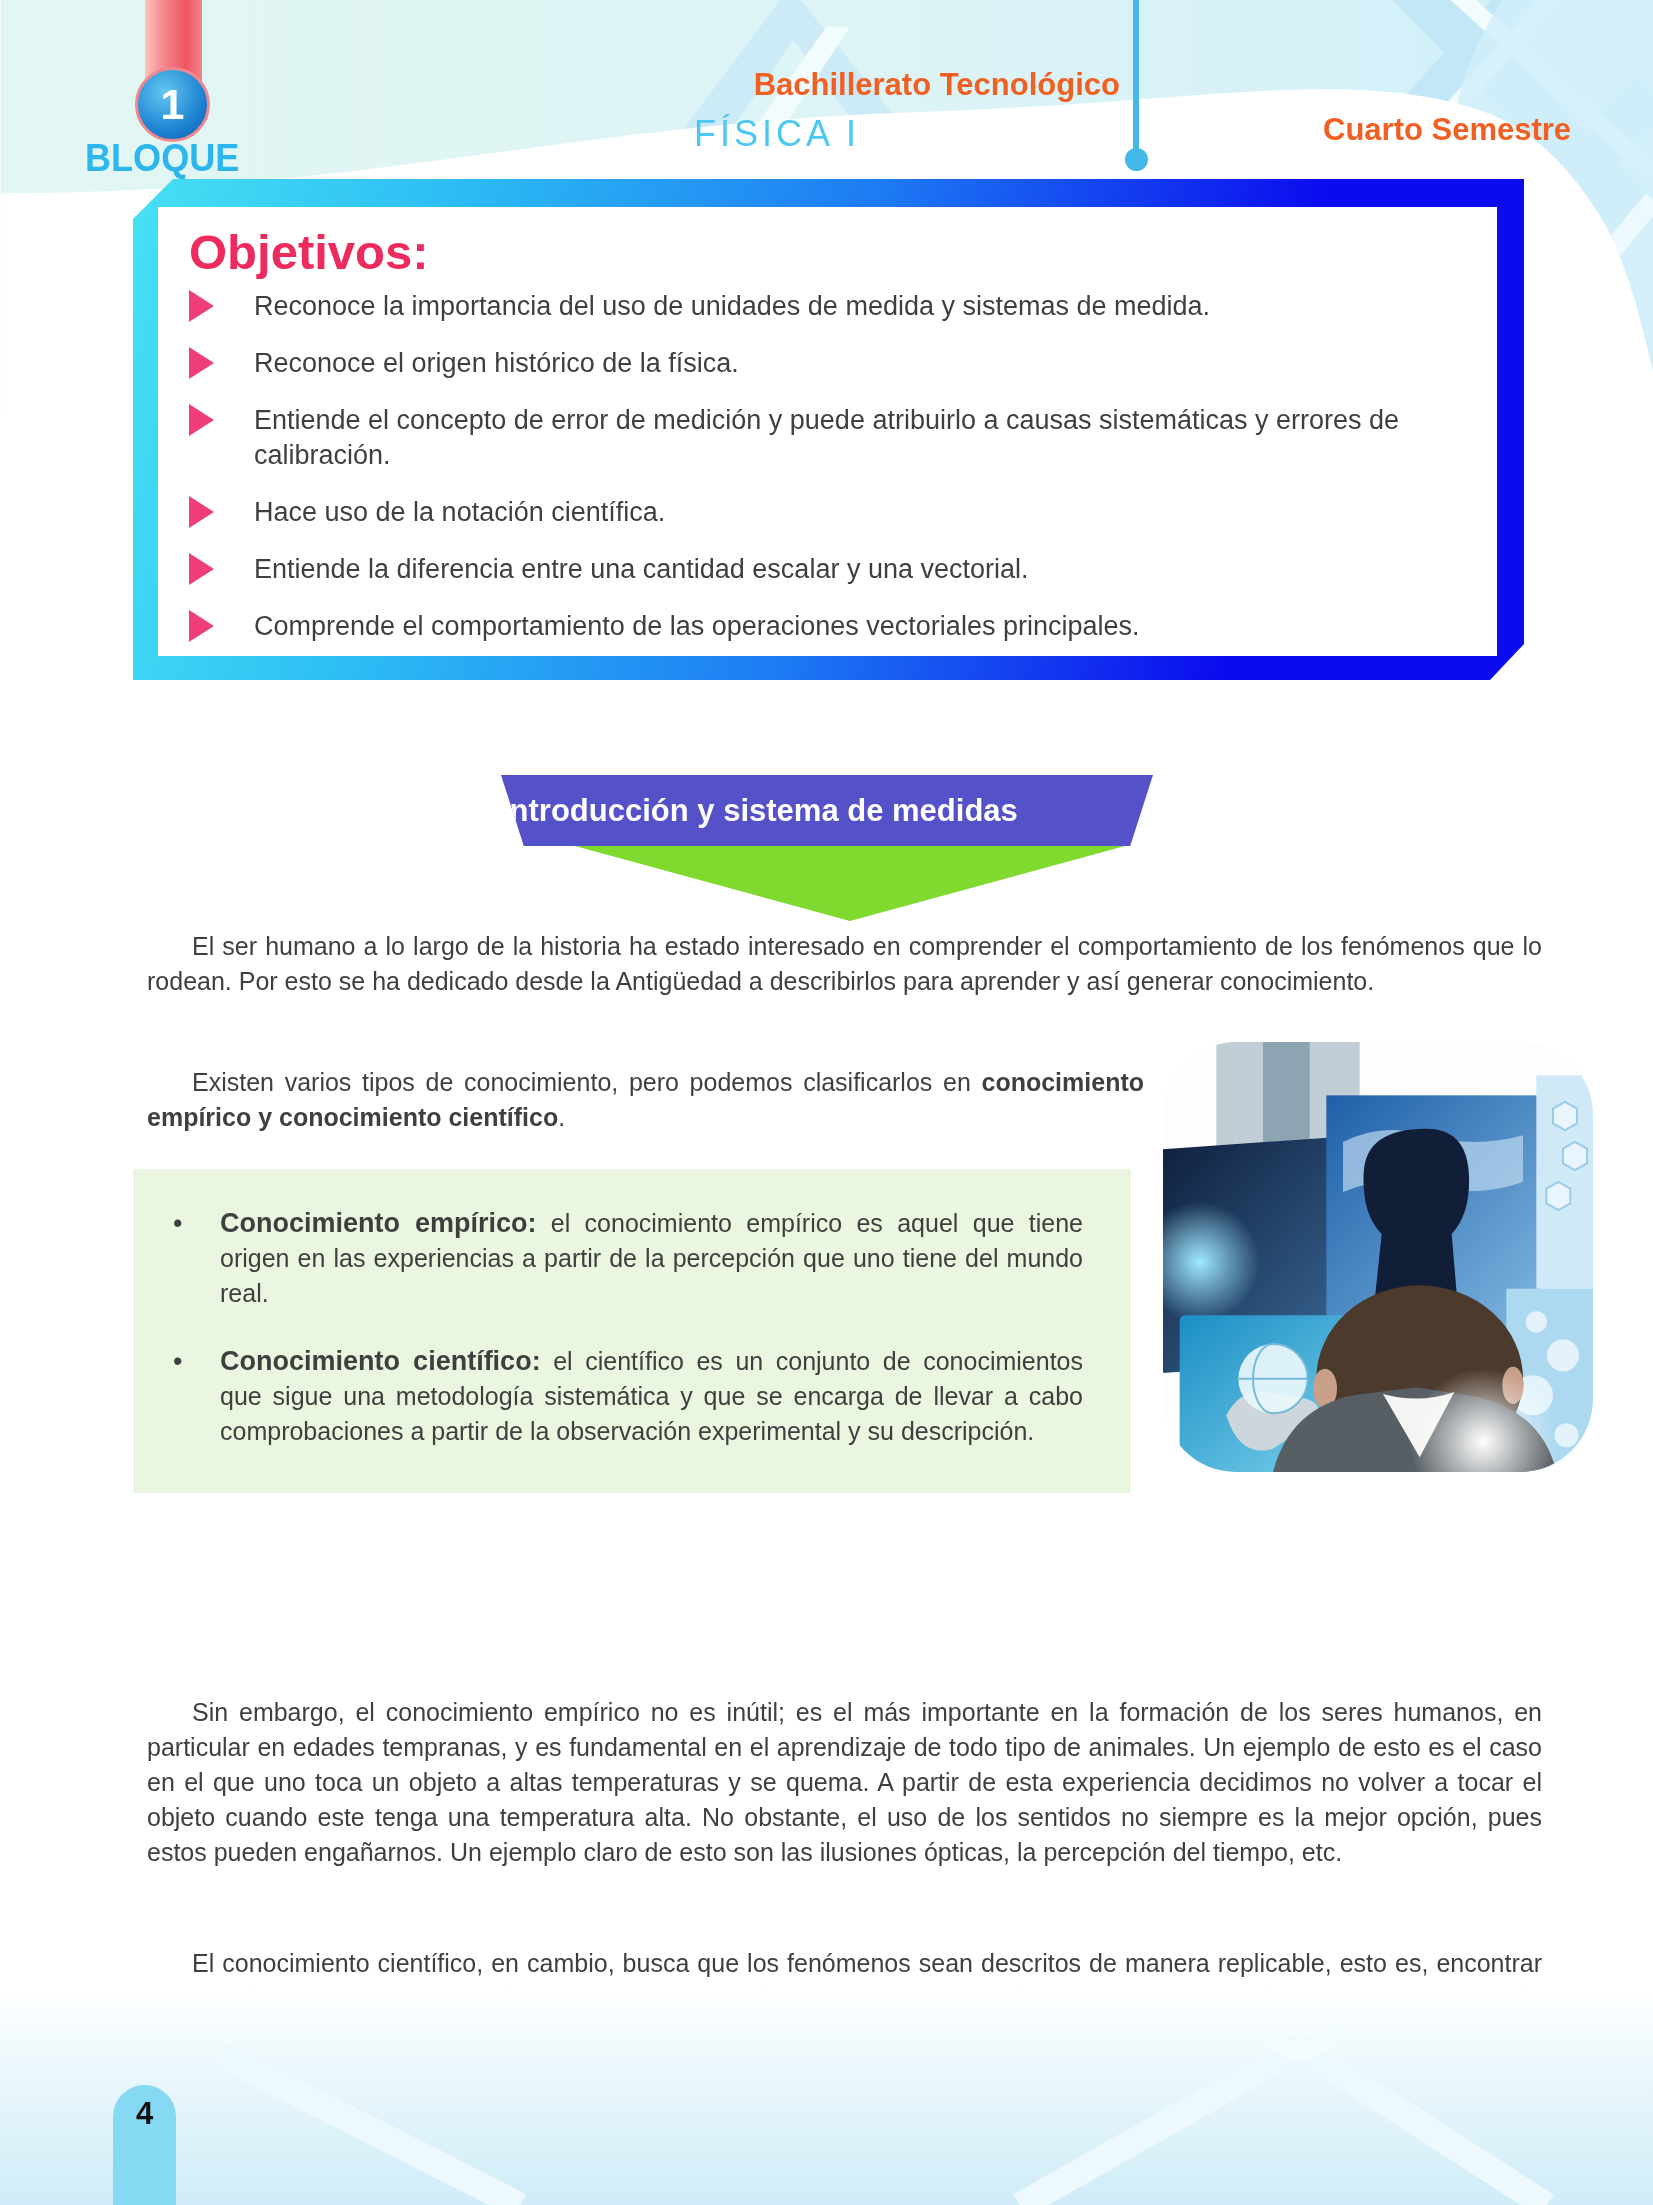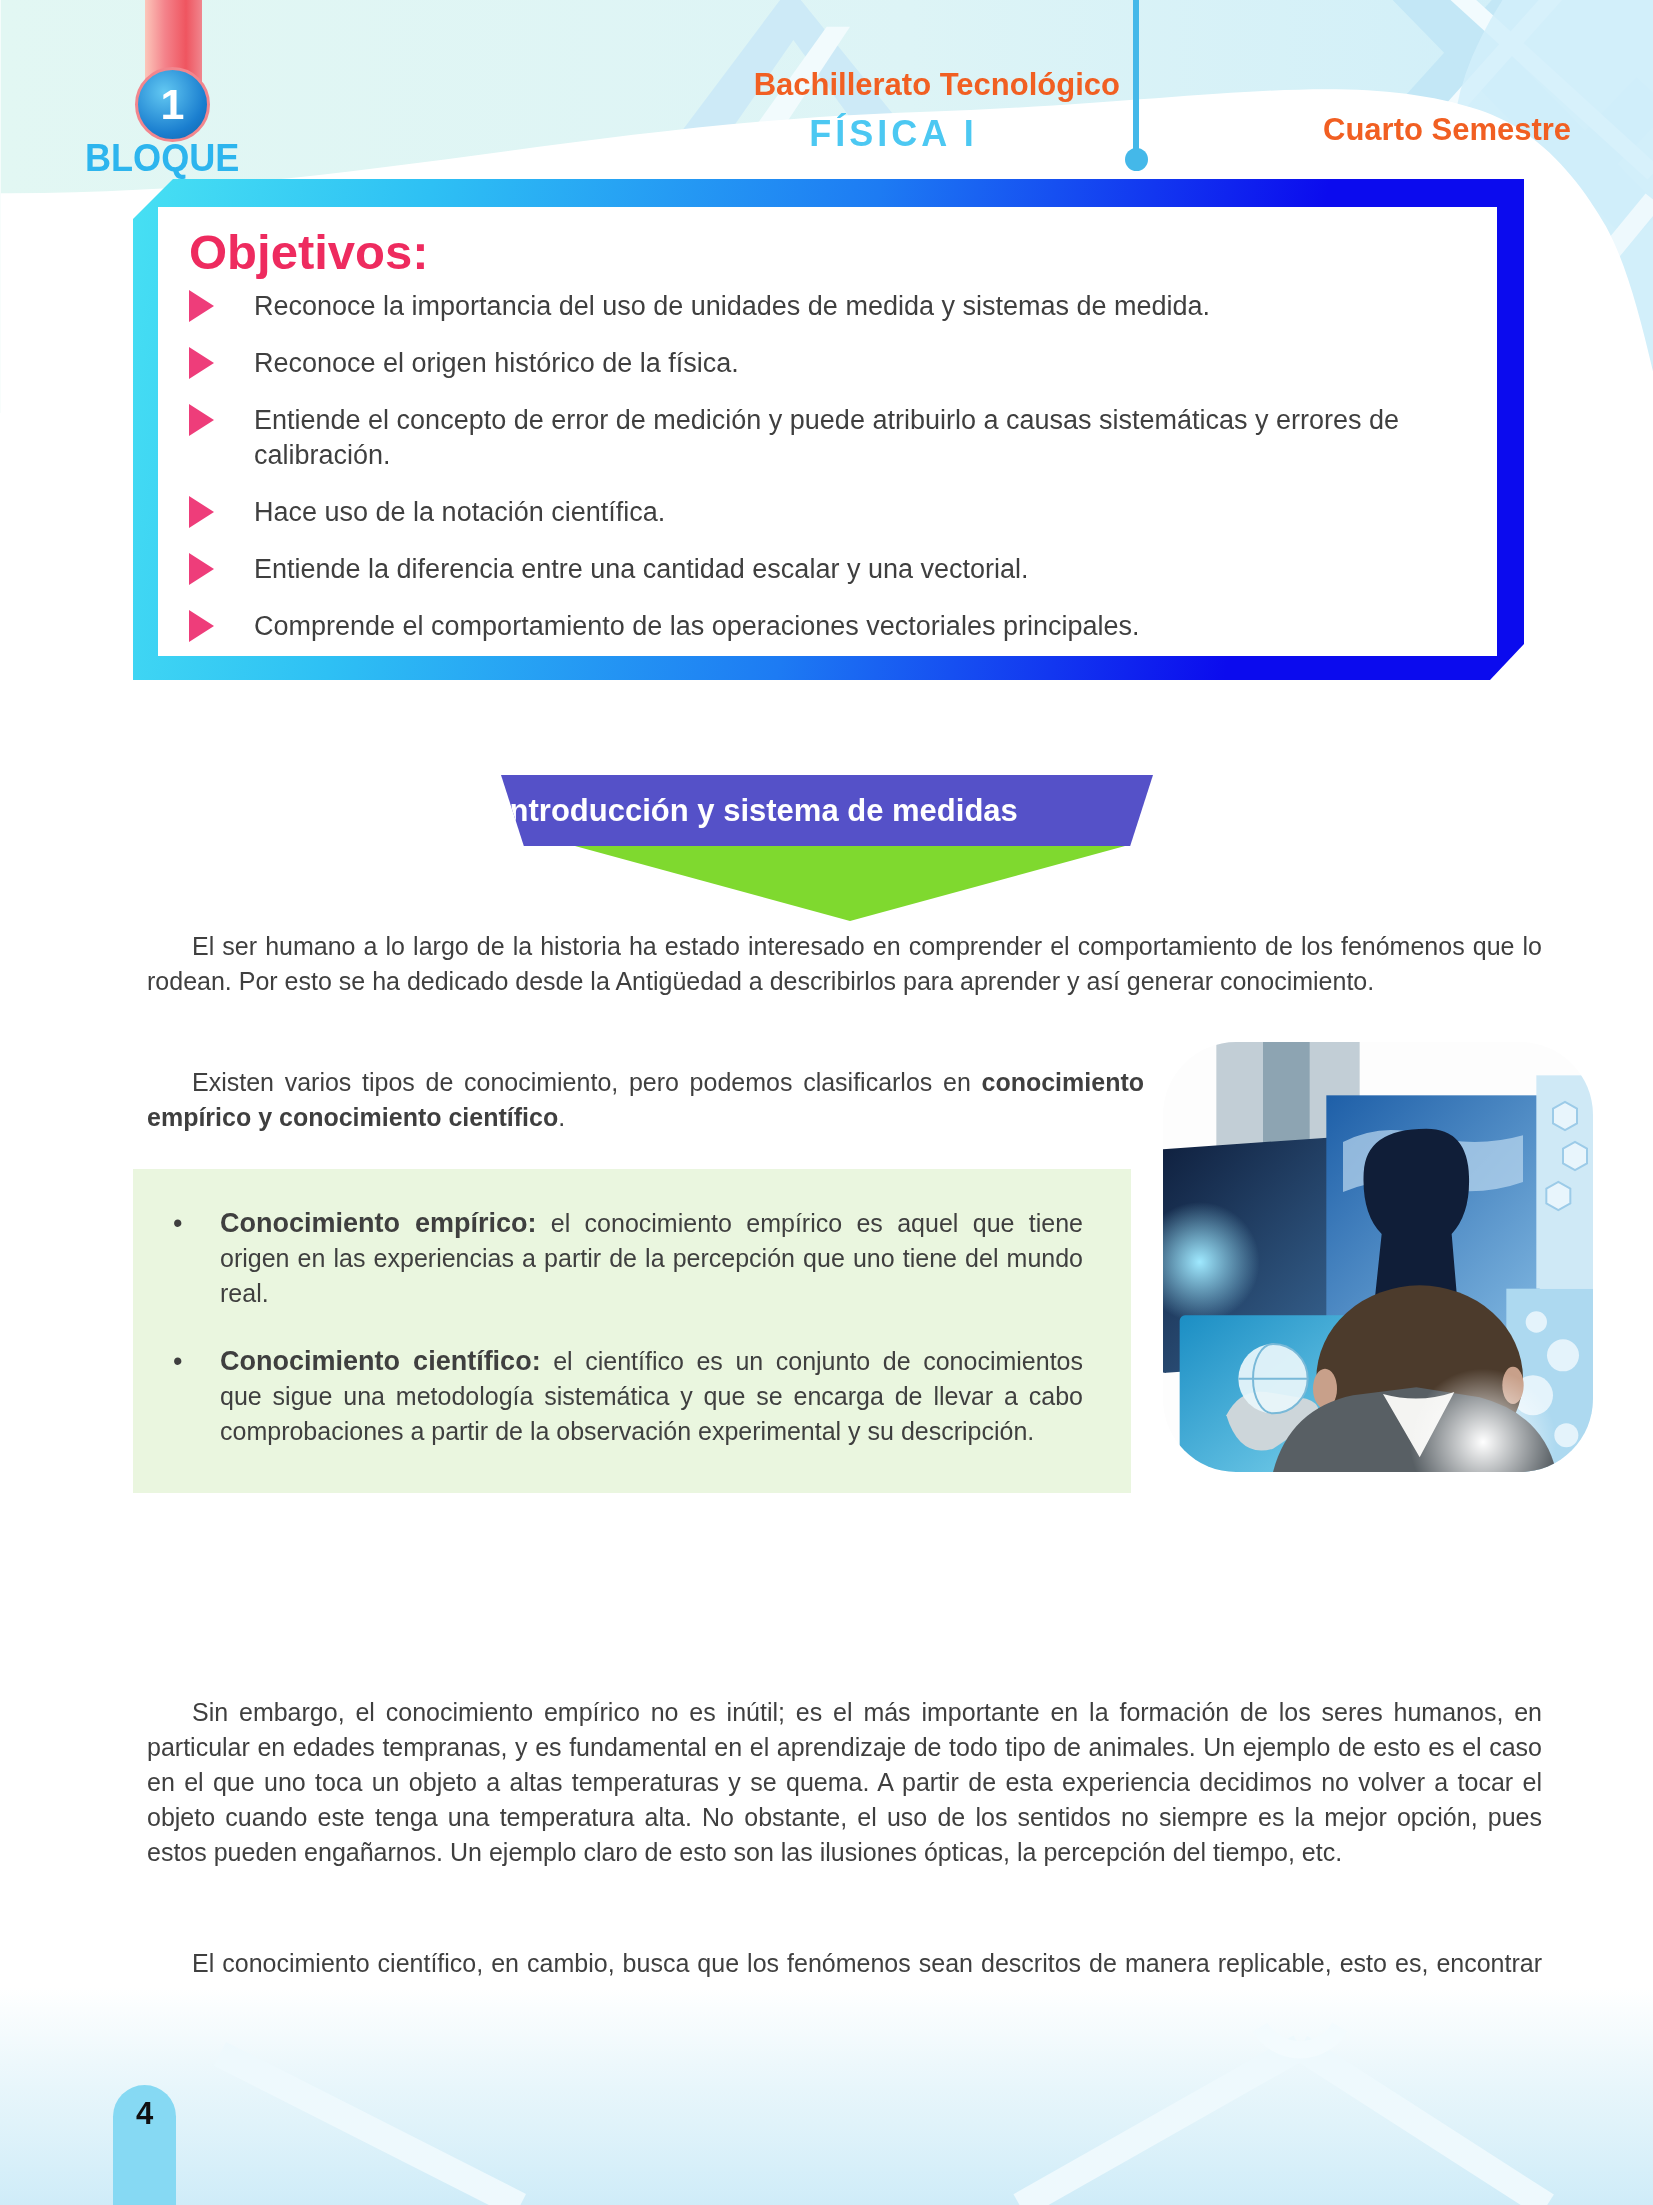--- a/index.html
+++ b/index.html
@@ -18,22 +18,22 @@
           border:3.3px solid #f2868e;box-sizing:border-box;
           background:radial-gradient(circle at 38% 32%,#62c8f2,#1a7ecf 65%,#1161a6);
           display:flex;align-items:center;justify-content:center;}
   .block-circle span{color:#fff;font-weight:bold;font-size:43px;}
   .bloque{position:absolute;left:85px;top:137px;font-size:38px;font-weight:bold;
           color:var(--bloque-blue,#2db5ee);transform:scaleX(.95);transform-origin:left top;}
 
   
   .program{position:absolute;left:667px;top:67px;width:453px;text-align:right;
            font-size:31px;font-weight:bold;color:var(--orange,#f15f22);}
-  .subject{position:absolute;left:667px;top:113px;width:453px;text-align:center;
-           font-size:36px;font-weight:bold;color:var(--subject-blue,#4cc8f2);letter-spacing:4px;}
+  .subject{position:absolute;left:694px;top:113px;width:453px;text-align:left;
+           font-size:36px;font-weight:normal;color:var(--subject-blue,#4cc8f2);letter-spacing:4px;}
   .semester{position:absolute;left:1323px;top:112px;font-size:31px;font-weight:bold;
            color:var(--orange,#f15f22);}
   .pend-line{position:absolute;left:1133px;top:0;width:6px;height:153px;background:#44b8e9;}
   .pend-bob{position:absolute;left:1125px;top:148px;width:23px;height:23px;border-radius:50%;background:#44b8e9;}
 
   
   .obj-outer{position:absolute;left:133px;top:179px;width:1391px;height:501px;
       background:linear-gradient(102deg,var(--box-cyan,#47e0f3) 0%,#2ec0f4 20%,#1d7bf3 50%,var(--box-blue,#0b0bee) 80%);
       clip-path:polygon(40px 0,1391px 0,1391px 465px,1357px 501px,0 501px,0 40px);}
   .obj-inner{position:absolute;left:158px;top:207px;width:1339px;height:449px;background:#fff;}

